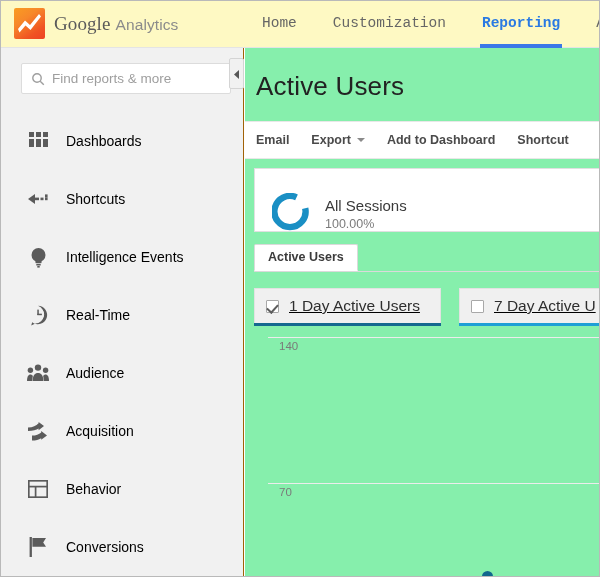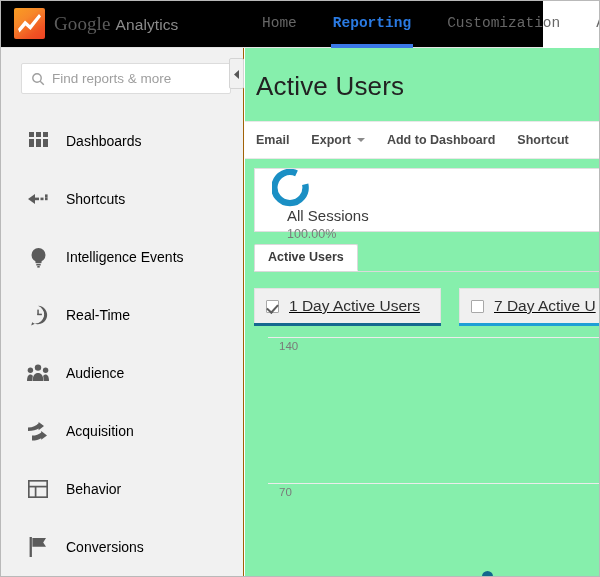--- a/index.html
+++ b/index.html
@@ -8,22 +8,22 @@
     font-family: "Liberation Sans", sans-serif;
     background: #fff; overflow: hidden;
   }
   #app {
     position: relative; width: 600px; height: 577px;
     border: 1px solid #b9b9b9; background: #fff; overflow: hidden;
   }
 
   
   .topbar {
-    position: absolute; left: 0; top: 0; width: 542px; height: 47px;
-    background: #000000; border-bottom: 1px solid #e4e4e4;
+    position: absolute; left: 0; top: 0; width: 598px; height: 47px;
+    background: #fef9c3; border-bottom: 1px solid #e4e4e4;
   }
   .brand { position: absolute; left: 13px; top: 7px; display: flex; align-items: center; }
   .ga-logo {
     width: 31px; height: 31px; border-radius: 2px;
     background: linear-gradient(145deg, #f99c22 0%, #f7882a 35%, #f05323 75%, #ee4223 100%);
     position: relative; overflow: hidden;
   }
   .ga-logo svg { position: absolute; left: 0; top: 0; }
   .brand-word {
     margin-left: 9px; font-size: 19px; color: #5b5b5b;
@@ -102,23 +102,22 @@
     display: flex; align-items: center;
   }
   .caret {
     width: 0; height: 0; margin-left: 6px;
     border-left: 4px solid transparent; border-right: 4px solid transparent;
     border-top: 4px solid #8a8a8a;
   }
 
   .segbar {
     margin: 9px 0 0 9px; height: 64px; border: 1px solid #e0e0e0;
-    border-right: 0; background: #fff; display: flex; align-items: flex-start;
+    border-right: 0; background: #fff; display: flex; align-items: flex-end;
     padding-left: 17px;
-    flex-direction: column;
   }
   .donut { width: 38px; height: 38px; flex: 0 0 38px; line-height: 0; }
   .seg-text { margin-left: 15px; }
   .seg-name { font-size: 15px; color: #3a3a3a; }
   .seg-pct { font-size: 12.5px; color: #7b7b7b; margin-top: 3px; }
 
   .tabstrip {
     margin-top: 13px; margin-left: 9px; height: 27px;
     border-bottom: 1px solid #dadada; display: flex; align-items: flex-end;
   }
@@ -172,22 +171,22 @@
           <polygon points="4,21 11,12.5 16,17 25,6 27,8.5 16.5,22 11.5,17.5 5.5,24.5" fill="#ffffff"></polygon>
         </svg>
       </div>
       <div class="brand-word">
         <span>Google</span><span class="sub">Analytics</span>
       </div>
     </div>
 
     <div class="nav">
       <div class="nav-item">Home</div>
+      <div class="nav-item">Customization</div>
       <div class="nav-item active">Reporting</div>
-      <div class="nav-item">Customization</div>
       <div class="nav-item">Admin</div>
     </div>
   </div>
 
   <div class="sidebar">
     <div class="search-wrap">
       <div class="search-box">
         <span class="search-icon">
           <svg width="14" height="14" viewBox="0 0 14 14">
             <circle cx="6" cy="6" r="4.2" fill="none" stroke="#9e9e9e" stroke-width="1.4"></circle>

